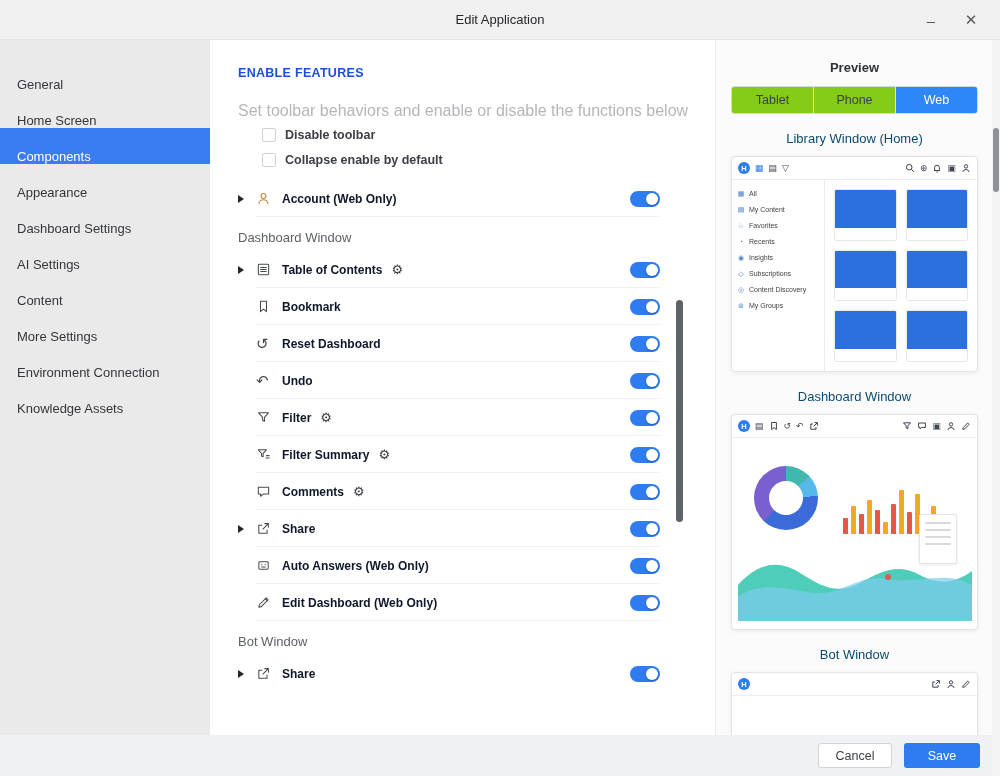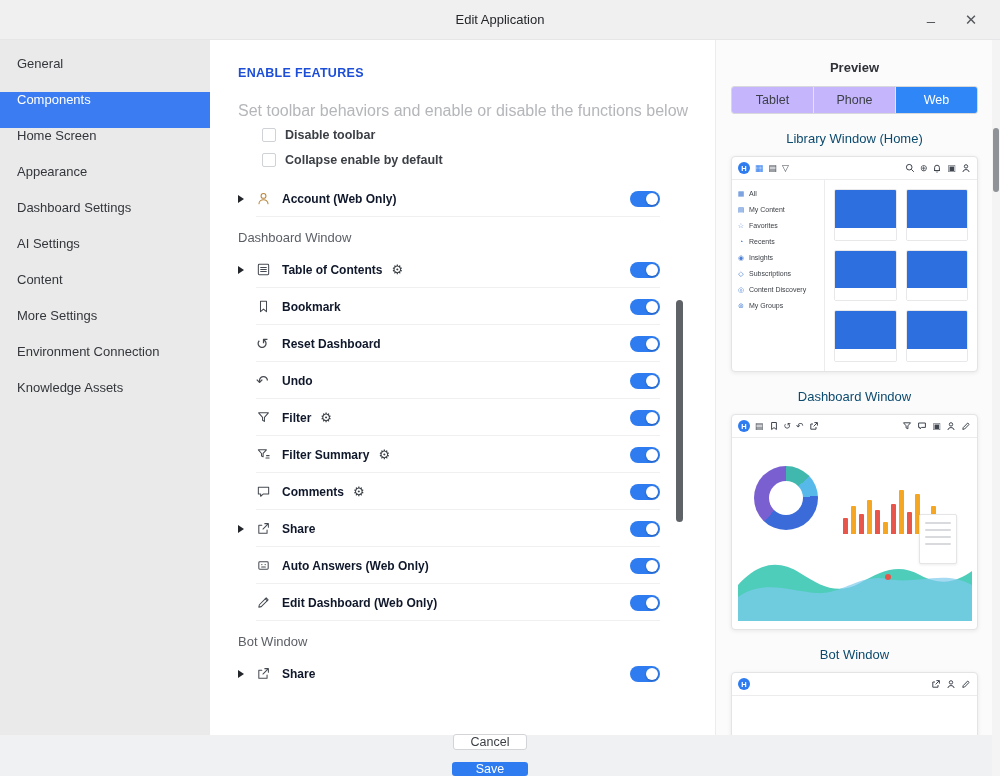--- a/index.html
+++ b/index.html
@@ -11,21 +11,21 @@
   .titlebar { position:absolute; left:0; top:0; width:1000px; height:40px; background:#f0f0f0;
     border-bottom:1px solid #e6e6e8; display:flex; align-items:center; justify-content:center;
     font-size:13px; color:#24262a; z-index:4; }
   .tb-btn { position:absolute; top:0; height:40px; width:34px; display:flex; align-items:center; justify-content:center;
     color:#55585d; font-size:15px; cursor:default; }
   .tb-min { right:52px; }
   .tb-close { right:12px; }
 
   
   .sidebar { position:absolute; left:0; top:40px; width:210px; height:695px; background:#eaeaea; padding-top:16px; }
-  .sitem { height:36px; display:flex; align-items:flex-start; padding-left:17px; font-size:13px; color:#33363b; }
+  .sitem { height:36px; display:flex; align-items:flex-end; padding-left:17px; font-size:13px; color:#33363b; }
   .sitem.selected { background:#3b7cf3; color:#fff; }
 
   
   .main { position:absolute; left:210px; top:40px; width:505px; height:695px; background:#fff;
     padding:26px 0 0 28px; overflow:hidden; }
   .mc-scroll { position:absolute; left:466px; top:260px; width:7px; height:222px; background:#5f6368; border-radius:4px; z-index:3; }
   .main h2 { font-size:12.5px; font-weight:700; color:#1d4ed8; letter-spacing:.3px; margin-bottom:22px; }
   .sub { font-size:16px; color:#b4b6ba; margin-bottom:2px; }
   .cbrow { display:flex; align-items:center; gap:9px; height:25px; margin-left:24px;
     font-size:12.5px; font-weight:600; color:#3c4046; }
@@ -48,21 +48,21 @@
   .knob { position:absolute; top:2px; width:12px; height:12px; border-radius:50%; background:#fff;
     box-shadow:0 1px 2px rgba(0,0,0,.25); }
   .on .knob { right:2px; } .off .knob { left:2px; }
   .acct-person { stroke:#b8863b; }
 
   
   .rpanel { position:absolute; left:715px; top:40px; width:278px; height:695px; background:#fbfbfc;
     border-left:1px solid #ececee; padding:20px 15px 0; overflow:hidden; }
   .ptitle { text-align:center; font-size:13px; font-weight:600; color:#2f3237; }
   .tabs { display:flex; border:1px solid #d6d8db; border-radius:3px; overflow:hidden; margin-top:11px; background:#fff; }
-  .tab { flex:1; height:26px; border:none; background:#c4b5fd; font-size:12.5px; color:#3c4046;
+  .tab { flex:1; height:26px; border:none; background:#84cc16; font-size:12.5px; color:#3c4046;
     border-left:1px solid #e4e5e8; font-family:inherit; cursor:pointer; }
   .tab:first-child { border-left:none; }
   .tab.active { background:#2e86f7; color:#fff; }
   .ctitle { text-align:center; font-size:13px; font-weight:400; color:#0c4a6e; margin-top:17px; margin-bottom:10px; }
   .card { border:1px solid #e3e4e6; border-radius:4px; background:#fff; box-shadow:0 1px 4px rgba(0,0,0,.08); overflow:hidden; }
   .card.lib, .card.dash { height:216px; }
   .card.bot { height:92px; }
   .ptb { height:23px; border-bottom:1px solid #ececee; display:flex; align-items:center; padding:0 6px; gap:5px; }
   .hbadge { width:12px; height:12px; border-radius:50%; background:#2e7cf0; color:#fff; font-size:7.5px; font-weight:700;
     display:flex; align-items:center; justify-content:center; flex:none; }
@@ -86,21 +86,21 @@
   .bars { position:absolute; right:16px; top:24px; width:118px; height:72px; display:flex; align-items:flex-end; gap:3px; z-index:1; }
   .bar { width:5px; border-radius:1px 1px 0 0; }
   .notecard { position:absolute; right:20px; top:76px; width:38px; height:50px; background:#fff;
     border:1px solid #e4e5e7; border-radius:2px; z-index:2; padding:7px 5px; box-shadow:0 1px 3px rgba(0,0,0,.08); }
   .notecard i { display:block; height:2px; background:#d8dadd; margin-bottom:5px; border-radius:1px; }
   .waves { position:absolute; left:6px; right:6px; bottom:8px; height:88px; z-index:1; }
   .botbody { height:calc(100% - 23px); background:#fff; }
 
   
   .footer { position:absolute; left:0; top:735px; width:1000px; height:41px; background:#f0f1f2;
-    display:flex; justify-content:flex-end; align-items:center; gap:12px; padding-right:20px; z-index:5;flex-direction:column; }
+    display:flex; justify-content:flex-end; align-items:center; gap:12px; padding-right:20px; z-index:5; }
   .btn-cancel { width:74px; height:25px; background:#fff; border:1px solid #d2d4d8; border-radius:3px;
     font-size:12.5px; color:#3c4046; font-family:inherit; cursor:pointer; }
   .btn-save { width:76px; height:25px; background:#2e7cf0; border:none; border-radius:3px;
     font-size:12.5px; color:#fff; font-family:inherit; cursor:pointer; }
 
   
   .wscroll { position:absolute; right:0; top:40px; width:8px; height:736px; background:#f4f4f4; z-index:6; }
   .wthumb { position:absolute; left:1px; width:6px; top:88px; height:64px; background:#8f9296; border-radius:3px; }
 </style>
 </head>
@@ -143,25 +143,25 @@
   <div class="titlebar">
     <span>Edit Application</span>
     <span class="tb-btn tb-min">–</span>
     <span class="tb-btn tb-close">✕</span>
   </div>
 
   <div class="sidebar">
     <div class="sitem">
         <span>General</span>
       </div>
+    <div class="sitem">
+        <span>Home Screen</span>
+      </div>
     <div class="sitem selected">
         <span>Components</span>
-      </div>
-    <div class="sitem">
-        <span>Home Screen</span>
       </div>
     <div class="sitem">
         <span>Appearance</span>
       </div>
     <div class="sitem">
         <span>Dashboard Settings</span>
       </div>
     <div class="sitem">
         <span>AI Settings</span>
       </div>

